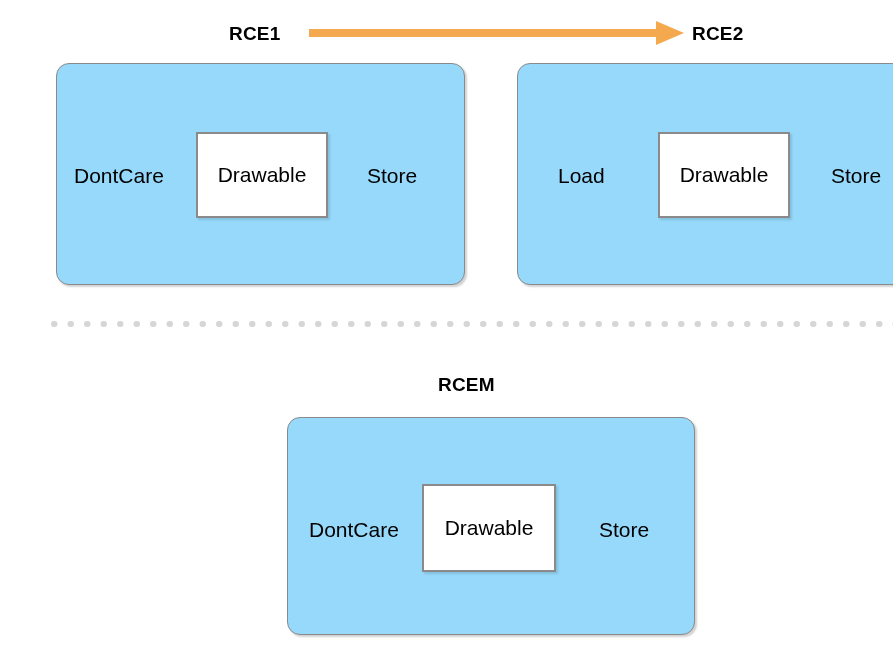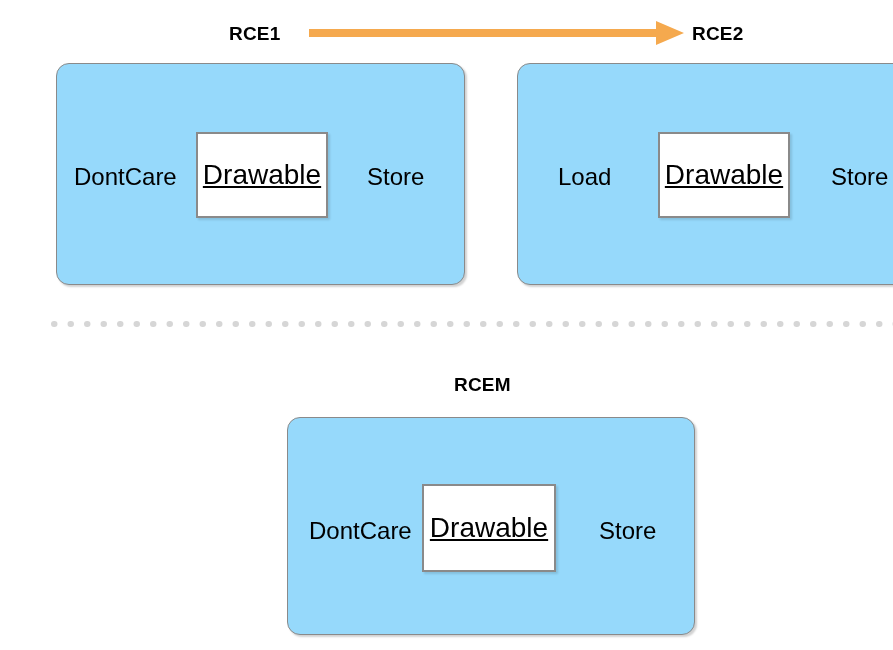--- a/index.html
+++ b/index.html
@@ -24,21 +24,21 @@
   .heading {
     position: absolute;
     font-weight: bold;
     font-size: 19px;
     color: #000000;
     letter-spacing: 0.2px;
     white-space: nowrap;
   }
   #heading-rce1 { left: 185px; top: 23px; }
   #heading-rce2 { left: 648px; top: 23px; text-align: right; }
-  #heading-rcem { left: 410px; top: 374px; text-align: center; }
+  #heading-rcem { left: 394px; top: 374px; text-align: center; }
 
   
   .arrow {
     position: absolute;
     left: 263px;
     top: 20px;
     width: 378px;
     height: 26px;
   }
 
@@ -51,42 +51,41 @@
     box-sizing: border-box;
     box-shadow: 2px 2px 2px rgba(0,0,0,0.18);
   }
   #panel-rce1 { left: 12px;  top: 63px;  width: 409px; height: 222px; }
   #panel-rce2 { left: 473px; top: 63px;  width: 480px; height: 222px; }
   #panel-rcem { left: 243px; top: 417px; width: 408px; height: 218px; }
 
   
   .panel-label {
     position: absolute;
-    font-size: 24px;
+    font-size: 21px;
     color: #000000;
     white-space: nowrap;
     line-height: 1;
   }
 
   
   .drawable-box {
     position: absolute;
     background: #ffffff;
     border: 2px solid #8a8a8a;
     box-sizing: border-box;
     display: flex;
     align-items: center;
     justify-content: center;
     box-shadow: 2px 2px 2px rgba(0,0,0,0.12);
   }
   .drawable-box .drawable-text {
-    font-size: 28px;
+    font-size: 21px;
     color: #000000;
     white-space: nowrap;
-    text-decoration: underline;
   }
 
   
   #label-rce1-left    { left: 17px;  top: 101px; }
   #box-rce1           { left: 139px; top: 68px; width: 132px; height: 86px; }
   #label-rce1-right   { left: 310px; top: 101px; }
 
   
   #label-rce2-left    { left: 40px;  top: 101px; }
   #box-rce2           { left: 140px; top: 68px; width: 132px; height: 86px; }

